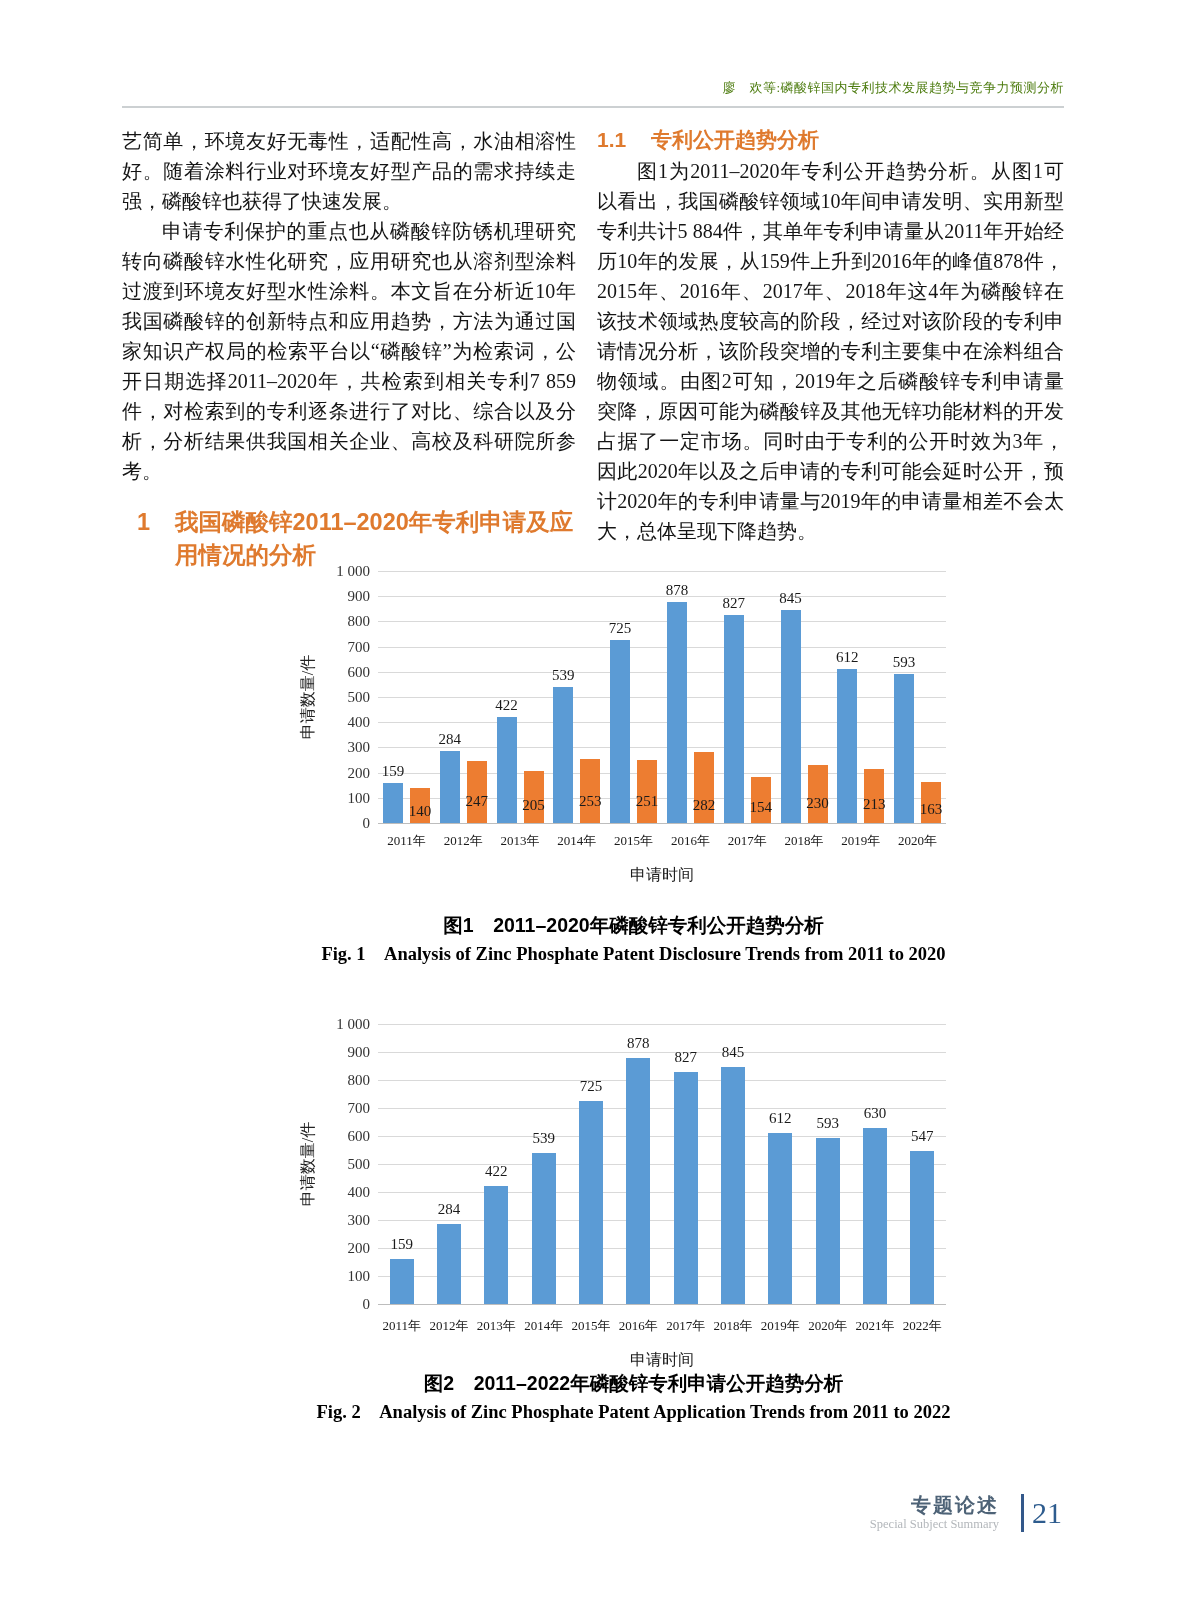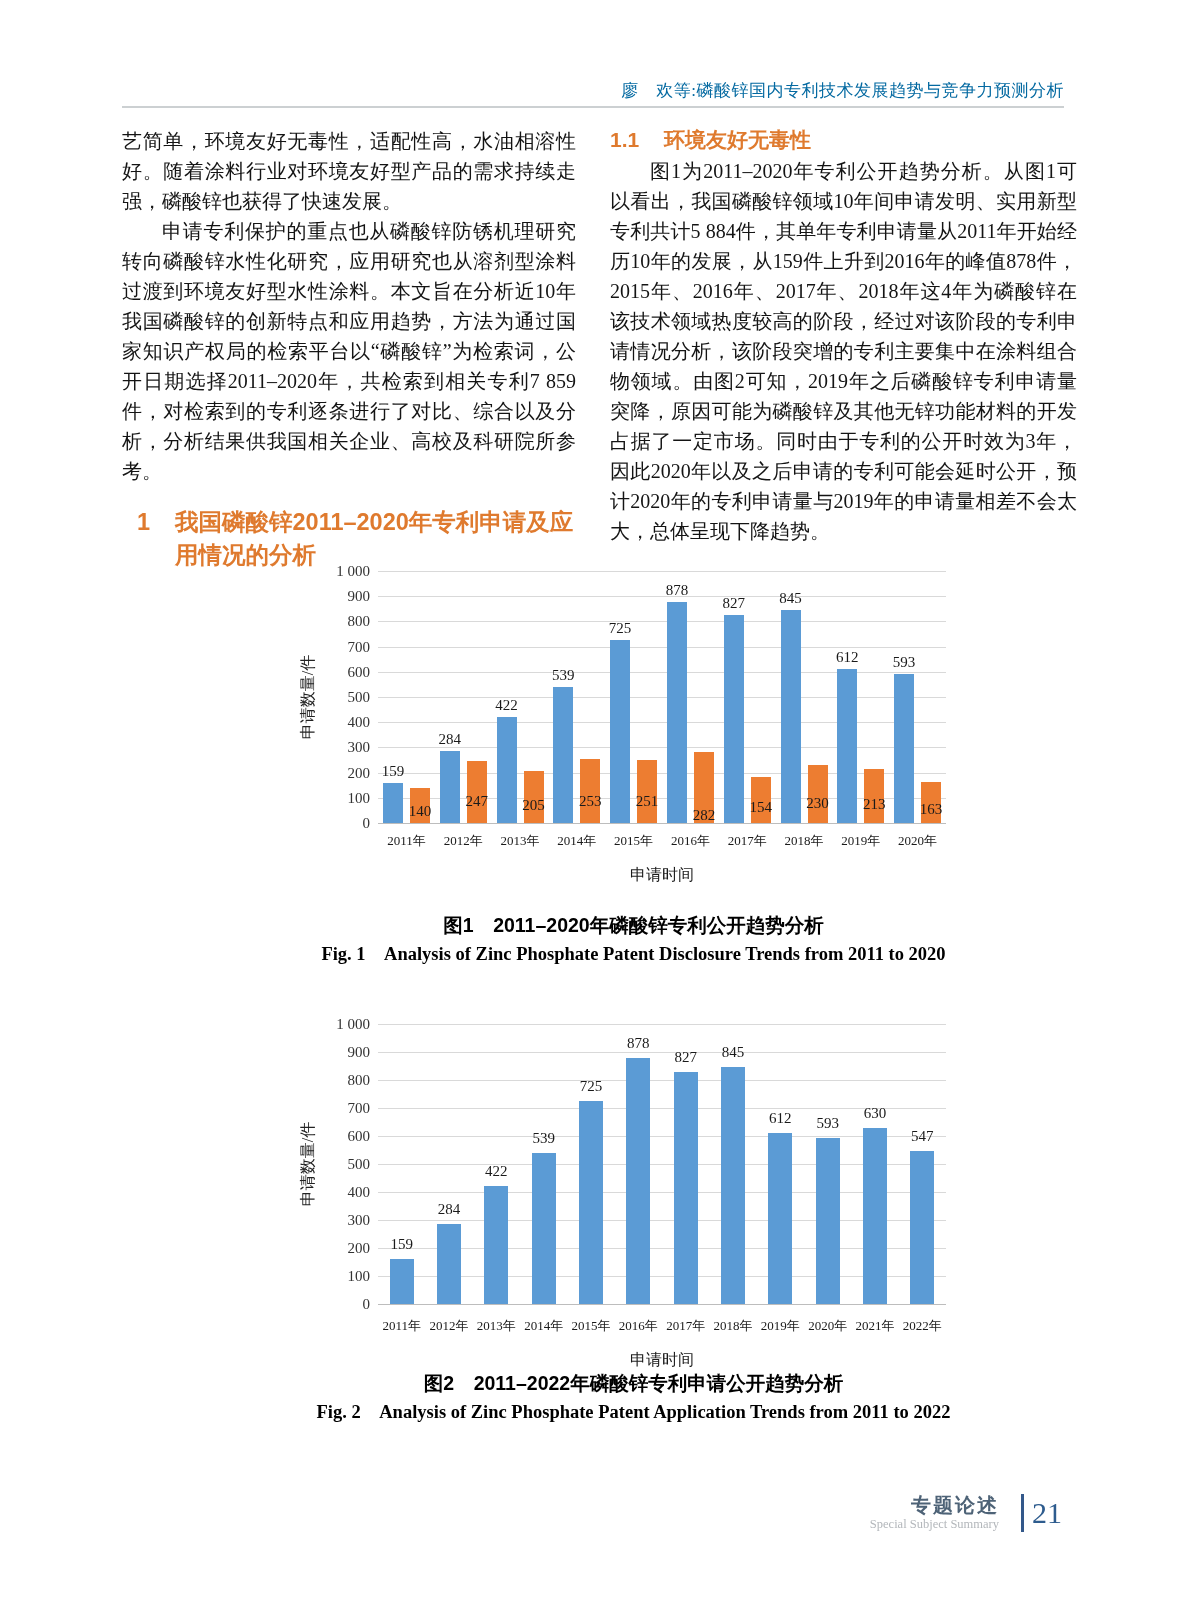--- a/index.html
+++ b/index.html
@@ -2,24 +2,24 @@
 <html><head>
 <meta charset="utf-8">
 <style>
   html,body{margin:0;padding:0;}
   body{
     width:1187px;height:1600px;position:relative;background:#ffffff;
     font-family:"Liberation Serif", serif;color:#111;overflow:hidden;
   }
   .running-head{
     position:absolute;top:79px;left:122px;width:942px;text-align:right;
-    font-size:17px;color:#0369a1;letter-spacing:.5px;
+    font-size:13px;color:#4d7c0f;letter-spacing:.5px;
   }
   .head-rule{position:absolute;top:106px;left:122px;width:942px;height:0;border-top:2px solid #ccd0d2;}
-  .columns{position:absolute;top:126px;left:122px;width:942px;display:flex;gap:34px;}
+  .columns{position:absolute;top:126px;left:122px;width:942px;display:flex;gap:21px;}
   .col-left{width:454px;flex:none;}
   .col-right{width:467px;flex:none;}
   .body-text{margin:0;font-size:20px;line-height:30px;text-align:justify;color:#141414;}
   .indent{text-indent:2em;}
   .sec1{
     display:flex;margin-top:20px;color:#df7a2e;font-weight:bold;font-size:23.5px;line-height:33px;
     font-family:"Liberation Sans", sans-serif;
   }
   .sec1-num{flex:none;width:38px;padding-left:15px;}
   .sec1-title{flex:1;}
@@ -68,21 +68,21 @@
     <p class="body-text">艺简单，环境友好无毒性，适配性高，水油相溶性好。随着涂料行业对环境友好型产品的需求持续走强，磷酸锌也获得了快速发展。</p>
     <p class="body-text indent">申请专利保护的重点也从磷酸锌防锈机理研究转向磷酸锌水性化研究，应用研究也从溶剂型涂料过渡到环境友好型水性涂料。本文旨在分析近10年我国磷酸锌的创新特点和应用趋势，方法为通过国家知识产权局的检索平台以“磷酸锌”为检索词，公开日期选择2011–2020年，共检索到相关专利7 859件，对检索到的专利逐条进行了对比、综合以及分析，分析结果供我国相关企业、高校及科研院所参考。</p>
     <div class="sec1">
       <span class="sec1-num">1</span>
       <span class="sec1-title">我国磷酸锌2011–2020年专利申请及应用情况的分析</span>
     </div>
   </div>
   <div class="col col-right">
     <div class="sec2">
       <span class="sec2-num">1.1</span>
-      <span class="sec2-title">环境友好无毒性</span>
+      <span class="sec2-title">专利公开趋势分析</span>
     </div>
     <p class="body-text indent">图1为2011–2020年专利公开趋势分析。从图1可以看出，我国磷酸锌领域10年间申请发明、实用新型专利共计5 884件，其单年专利申请量从2011年开始经历10年的发展，从159件上升到2016年的峰值878件，2015年、2016年、2017年、2018年这4年为磷酸锌在该技术领域热度较高的阶段，经过对该阶段的专利申请情况分析，该阶段突增的专利主要集中在涂料组合物领域。由图2可知，2019年之后磷酸锌专利申请量突降，原因可能为磷酸锌及其他无锌功能材料的开发占据了一定市场。同时由于专利的公开时效为3年，因此2020年以及之后申请的专利可能会延时公开，预计2020年的专利申请量与2019年的申请量相差不会太大，总体呈现下降趋势。</p>
   </div>
 </div>
 
 <figure class="figure" id="fig1">
   <div class="chart">
       <div class="grid zero" style="left: 338px; top: 267px; width: 568px;"></div>
       <div class="ytick" style="left: 260px; top: 258px;">0</div>
       <div class="grid" style="left: 338px; top: 241.8px; width: 568px;"></div>
@@ -127,21 +127,21 @@
       <div class="vlabel" style="left: 525.3px; top: 235.685px;">253</div>
       <div class="xtick" style="left: 508.4px; top: 276px; width: 56.8px;">2014年</div>
       <div class="bar" style="left: 570.1px; top: 84.3px; width: 20px; height: 182.7px; background: rgb(91, 155, 213);"></div>
       <div class="vlabel" style="left: 555.1px; top: 63.3px;">725</div>
       <div class="bar" style="left: 597.1px; top: 203.748px; width: 20px; height: 63.252px; background: rgb(237, 125, 49);"></div>
       <div class="vlabel" style="left: 582.1px; top: 235.862px;">251</div>
       <div class="xtick" style="left: 565.2px; top: 276px; width: 56.8px;">2015年</div>
       <div class="bar" style="left: 626.9px; top: 45.744px; width: 20px; height: 221.256px; background: rgb(91, 155, 213);"></div>
       <div class="vlabel" style="left: 611.9px; top: 24.744px;">878</div>
       <div class="bar" style="left: 653.9px; top: 195.936px; width: 20px; height: 71.064px; background: rgb(237, 125, 49);"></div>
-      <div class="vlabel" style="left: 638.9px; top: 250px;">282</div>
+      <div class="vlabel" style="left: 638.9px; top: 240px;">282</div>
       <div class="xtick" style="left: 622px; top: 276px; width: 56.8px;">2016年</div>
       <div class="bar" style="left: 683.7px; top: 58.596px; width: 20px; height: 208.404px; background: rgb(91, 155, 213);"></div>
       <div class="vlabel" style="left: 668.7px; top: 37.596px;">827</div>
       <div class="bar" style="left: 710.7px; top: 221.136px; width: 20px; height: 45.864px; background: rgb(237, 125, 49);"></div>
       <div class="vlabel" style="left: 695.7px; top: 241.948px;">154</div>
       <div class="xtick" style="left: 678.8px; top: 276px; width: 56.8px;">2017年</div>
       <div class="bar" style="left: 740.5px; top: 54.06px; width: 20px; height: 212.94px; background: rgb(91, 155, 213);"></div>
       <div class="vlabel" style="left: 725.5px; top: 33.06px;">845</div>
       <div class="bar" style="left: 767.5px; top: 209.04px; width: 20px; height: 57.96px; background: rgb(237, 125, 49);"></div>
       <div class="vlabel" style="left: 752.5px; top: 237.714px;">230</div>

